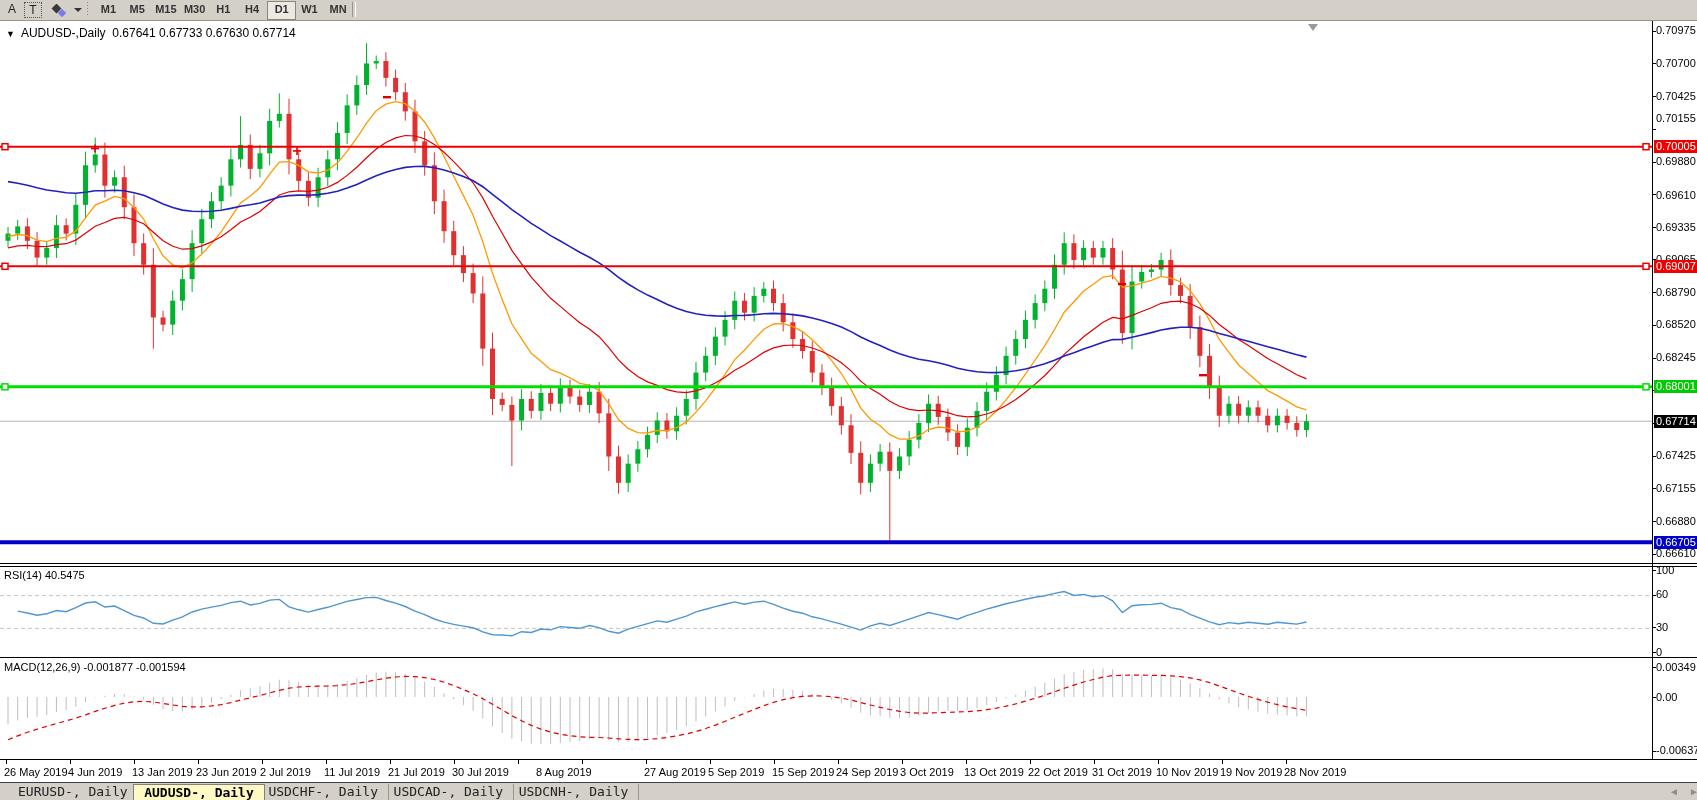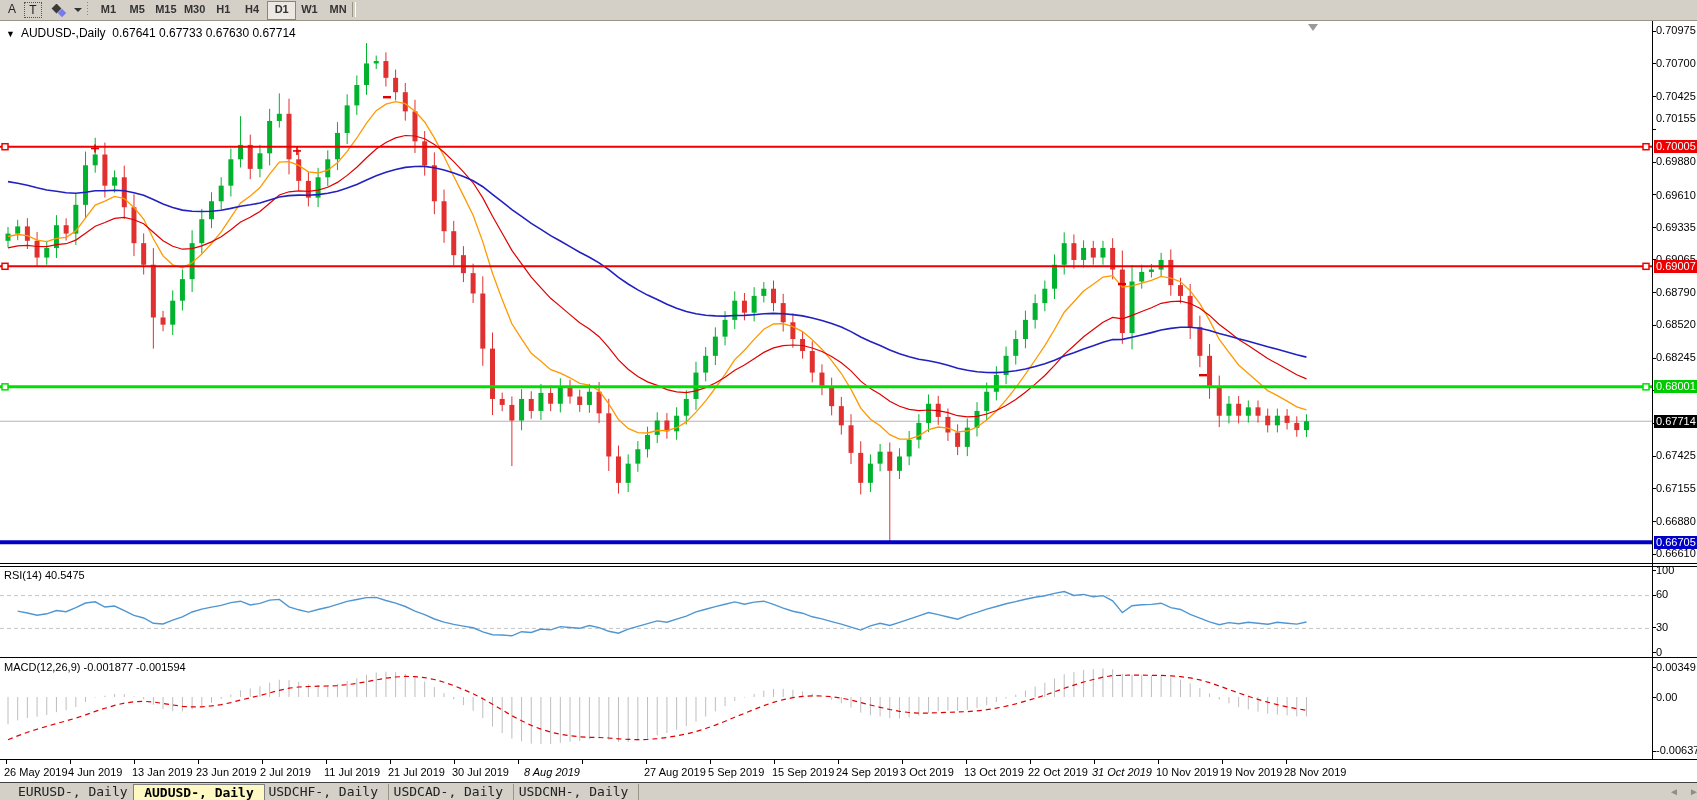--- a/index.html
+++ b/index.html
@@ -586,39 +586,39 @@
       <div class="date-label" style="left: 196px;">23 Jun 2019</div>
       <div class="date-tick" style="left: 262px;"></div>
       <div class="date-label" style="left: 260px;">2 Jul 2019</div>
       <div class="date-tick" style="left: 326px;"></div>
       <div class="date-label" style="left: 324px;">11 Jul 2019</div>
       <div class="date-tick" style="left: 390px;"></div>
       <div class="date-label" style="left: 388px;">21 Jul 2019</div>
       <div class="date-tick" style="left: 454px;"></div>
       <div class="date-label" style="left: 452px;">30 Jul 2019</div>
       <div class="date-tick" style="left: 518px;"></div>
-      <div class="date-label" style="left: 524px; font-style: italic;">8 Aug 2019</div>
+      <div class="date-label" style="left: 536px;">8 Aug 2019</div>
       <div class="date-tick" style="left: 582px;"></div>
       <div class="date-label" style="left: 580px; margin-top: 14px;">18 Aug 2019</div>
       <div class="date-tick" style="left: 646px;"></div>
       <div class="date-label" style="left: 644px;">27 Aug 2019</div>
       <div class="date-tick" style="left: 710px;"></div>
       <div class="date-label" style="left: 708px;">5 Sep 2019</div>
       <div class="date-tick" style="left: 774px;"></div>
       <div class="date-label" style="left: 772px;">15 Sep 2019</div>
       <div class="date-tick" style="left: 838px;"></div>
       <div class="date-label" style="left: 836px;">24 Sep 2019</div>
       <div class="date-tick" style="left: 902px;"></div>
       <div class="date-label" style="left: 900px;">3 Oct 2019</div>
       <div class="date-tick" style="left: 966px;"></div>
       <div class="date-label" style="left: 964px;">13 Oct 2019</div>
       <div class="date-tick" style="left: 1030px;"></div>
       <div class="date-label" style="left: 1028px;">22 Oct 2019</div>
       <div class="date-tick" style="left: 1094px;"></div>
-      <div class="date-label" style="left: 1092px; font-style: italic;">31 Oct 2019</div>
+      <div class="date-label" style="left: 1092px;">31 Oct 2019</div>
       <div class="date-tick" style="left: 1158px;"></div>
       <div class="date-label" style="left: 1156px;">10 Nov 2019</div>
       <div class="date-tick" style="left: 1222px;"></div>
       <div class="date-label" style="left: 1220px;">19 Nov 2019</div>
       <div class="date-tick" style="left: 1286px;"></div>
       <div class="date-label" style="left: 1284px;">28 Nov 2019</div>
     </div>
 
   <div id="tabbar">
       <div class="tab" style="left: 8px;">EURUSD-, Daily</div>

